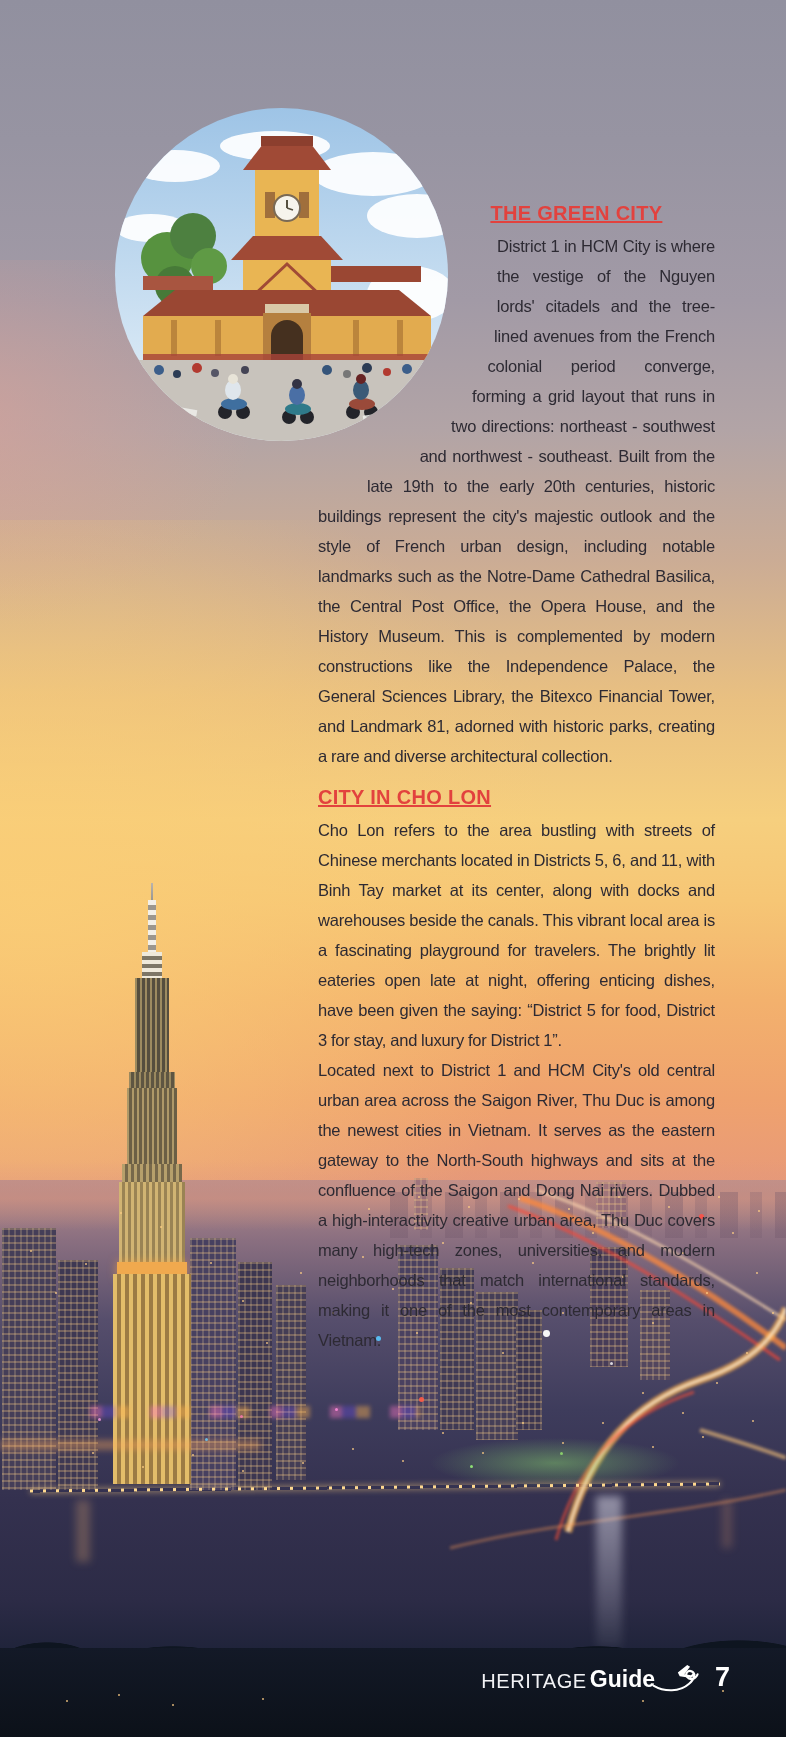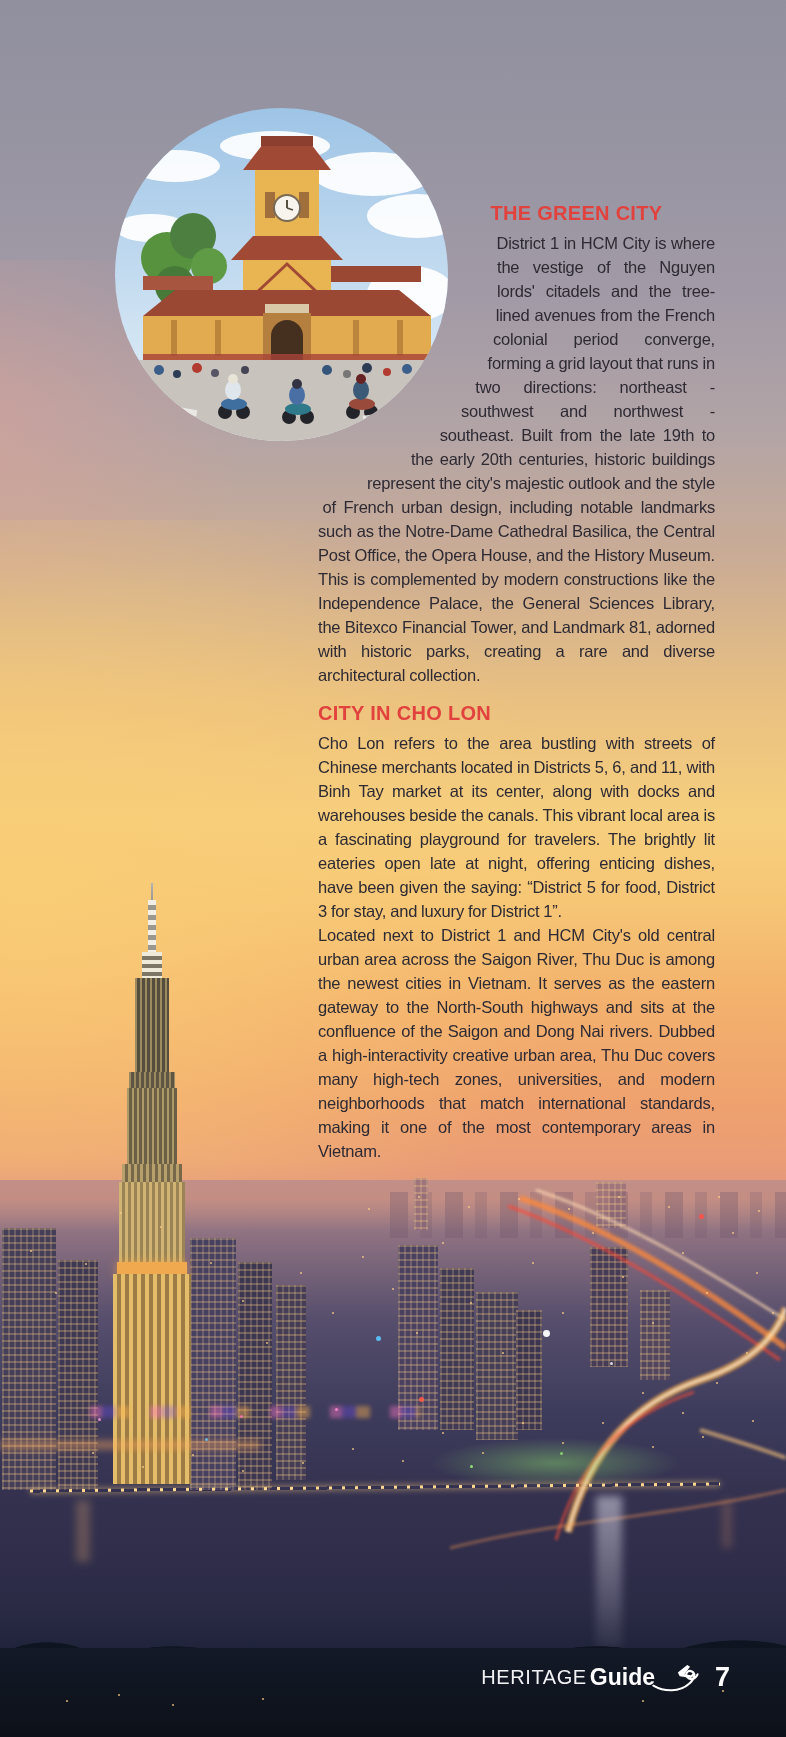--- a/index.html
+++ b/index.html
@@ -57,26 +57,26 @@
     box-shadow:30px 1250px,55px 1292px,85px 1263px,120px 1212px,160px 1226px,210px 1262px,242px 1300px,266px 1342px,300px 1272px,332px 1312px,362px 1256px,392px 1288px,416px 1332px,442px 1242px,470px 1302px,502px 1352px,532px 1262px,562px 1312px,592px 1232px,622px 1276px,652px 1322px,682px 1252px,706px 1292px,732px 1232px,756px 1272px,772px 1312px,746px 1352px,716px 1382px,682px 1412px,642px 1392px,602px 1422px,562px 1442px,522px 1422px,482px 1452px,442px 1432px,92px 1452px,142px 1466px,192px 1454px,242px 1470px,302px 1462px,352px 1448px,402px 1460px,652px 1446px,702px 1436px,752px 1420px,368px 1208px,418px 1196px,468px 1206px,518px 1198px,568px 1208px,618px 1196px,668px 1206px,718px 1196px,758px 1210px,66px 1700px,118px 1694px,172px 1704px,262px 1698px,642px 1700px,722px 1690px;}
   .dots2{left:0;top:0;width:3px;height:3px;border-radius:50%;
     box-shadow:700px 1215px 0 1px rgba(255,80,70,.9),420px 1398px 0 1px rgba(255,90,70,.9),240px 1415px 0 0 rgba(255,120,180,.8),377px 1337px 0 1px rgba(90,200,255,.9),205px 1438px 0 0 rgba(110,210,255,.8),335px 1408px 0 0 rgba(255,140,220,.85),98px 1418px 0 0 rgba(255,160,230,.8),470px 1465px 0 0 rgba(150,240,120,.9),560px 1452px 0 0 rgba(150,230,110,.8),545px 1332px 0 2px rgba(255,255,255,.95),610px 1362px 0 0 rgba(255,255,255,.8);}
   .trails{left:0;top:1180px;width:786px;height:557px;filter:blur(1.5px);}
   
   .photo-circle{left:115px;top:108px;width:333px;height:333px;border-radius:50%;overflow:hidden;margin:0;}
   
   .article{position:absolute;left:318px;top:202px;width:397px;color:#2d2a33;}
   .wrap-spacer{float:left;width:180px;height:302px;
     shape-outside:polygon(0px 0px,168px 0px,174px 30px,179px 56px,179px 86px,176px 120px,171px 146px,159px 170px,147px 192px,129px 214px,106px 236px,74px 258px,24px 280px,0px 296px);}
-  .sec-title{font-size:20px;line-height:22px;font-weight:700;color:#e2423e;letter-spacing:.3px;margin:15px 0 7px;}
+  .sec-title{font-size:20px;line-height:22px;font-weight:700;color:#e2423e;letter-spacing:.3px;margin:15px 0 7px;text-decoration:underline;}
   .article section:first-of-type .sec-title{margin-top:0;}
-  .sec-body{font-size:16.5px;line-height:24px;letter-spacing:-.2px;word-spacing:-.4px;
+  .sec-body{font-size:16.5px;line-height:30px;letter-spacing:-.2px;word-spacing:-.4px;
     text-align:justify;margin:0;}
   
-  .footer{position:absolute;right:56px;bottom:44px;display:flex;align-items:center;color:#fff;}
+  .footer{position:absolute;right:56px;bottom:44px;display:flex;align-items:flex-end;color:#fff;}
   .brand-thin{font-size:20px;letter-spacing:.6px;font-weight:400;color:#f2f2f5;}
   .brand-bold{font-size:23px;font-weight:700;margin-left:3px;}
   .plane{width:48px;height:32px;margin-left:-4px;align-self:center;transform:translateY(2px);}
   .page-num{font-size:27px;font-weight:700;margin-left:16px;}
 </style>
 </head>
 <body>
 
 <div class="page">
 

